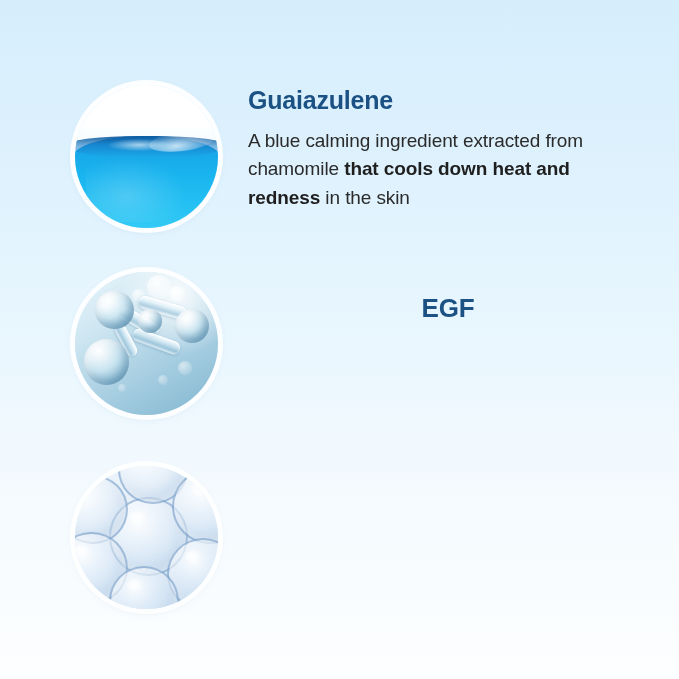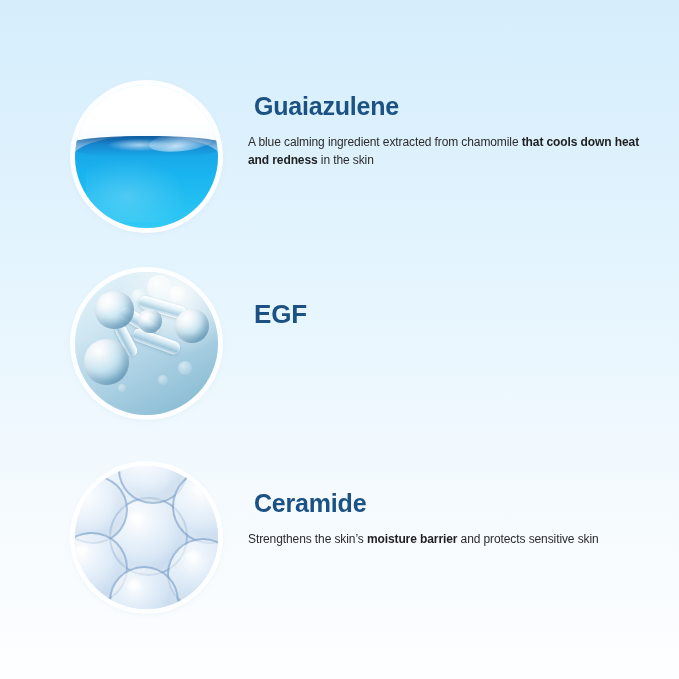--- a/index.html
+++ b/index.html
@@ -21,21 +21,21 @@
   }
 
   .row {
     position: absolute;
     left: 0;
     width: 679px;
     display: flex;
     align-items: flex-start;
   }
   .row-1 { top: 85px; }
-  .row-2 { top: 272px; }
+  .row-2 { top: 272px; text-align: center; }
   .row-3 { top: 466px; }
 
   
   .medallion {
     position: relative;
     margin-left: 75px;
     width: 143px;
     height: 143px;
     border-radius: 50%;
     overflow: hidden;
@@ -144,30 +144,30 @@
     background: radial-gradient(ellipse at 40% 40%, rgba(255,255,255,0.95) 0%, rgba(255,255,255,0) 72%);
   }
 
   
   .copy {
     margin-left: 30px;
     padding-top: 2px;
     width: 400px;
   }
   .heading {
-    margin: 6px;
+    margin: 0;
     font-size: 25px;
     font-weight: bold;
     line-height: 1.1;
     color: #1b5183;
     letter-spacing: -0.2px;
   }
   .desc {
     margin: 12px 4px 0 0;
-    font-size: 12px;
+    font-size: 19px;
     line-height: 1.52;
     color: #2b2b2b;
     letter-spacing: -0.1px;
   }
   .desc b {
     font-weight: bold;
     color: #1f1f1f;
   }
   .r2 .heading { font-size: 26px; }
   .r2 .copy { padding-top: 22px; }
@@ -226,21 +226,15 @@
     <div class="medallion">
       <div class="cer-bg"></div>
       <div class="cell" style="left:24%;top:22%;width:52%;height:52%;"></div>
       <div class="cell" style="left:-12%;top:6%;width:46%;height:46%;"></div>
       <div class="cell" style="left:30%;top:-22%;width:46%;height:46%;"></div>
       <div class="cell" style="left:68%;top:2%;width:50%;height:50%;"></div>
       <div class="cell" style="left:-14%;top:46%;width:48%;height:48%;"></div>
       <div class="cell" style="left:64%;top:50%;width:48%;height:48%;"></div>
       <div class="cell" style="left:24%;top:70%;width:46%;height:46%;"></div>
     </div>
-    <div class="copy">
-      <h2 class="heading">Ceramide</h2>
-      <p class="desc">
-        <span>Strengthens the skin’s </span><b>moisture barrier</b><span> and protects sensitive skin</span>
-      </p>
-    </div>
   </div>
 
 </div>
 
 </body></html>

